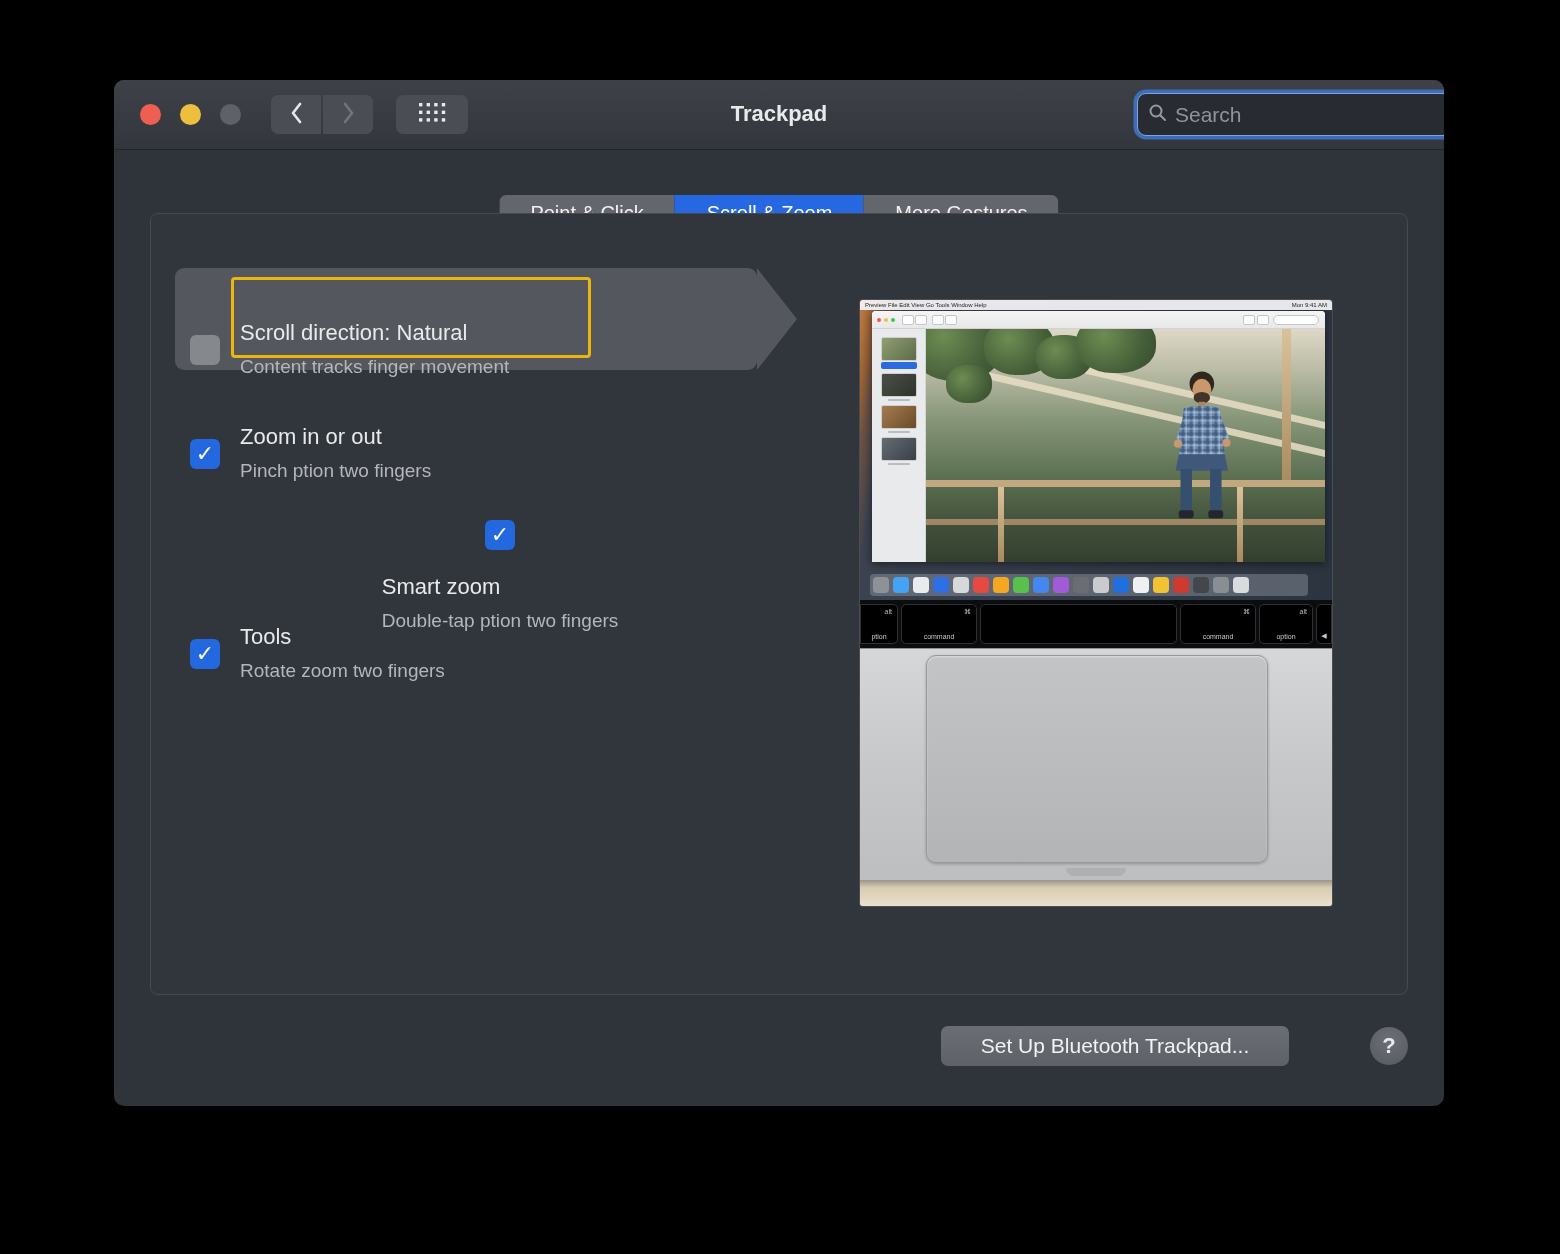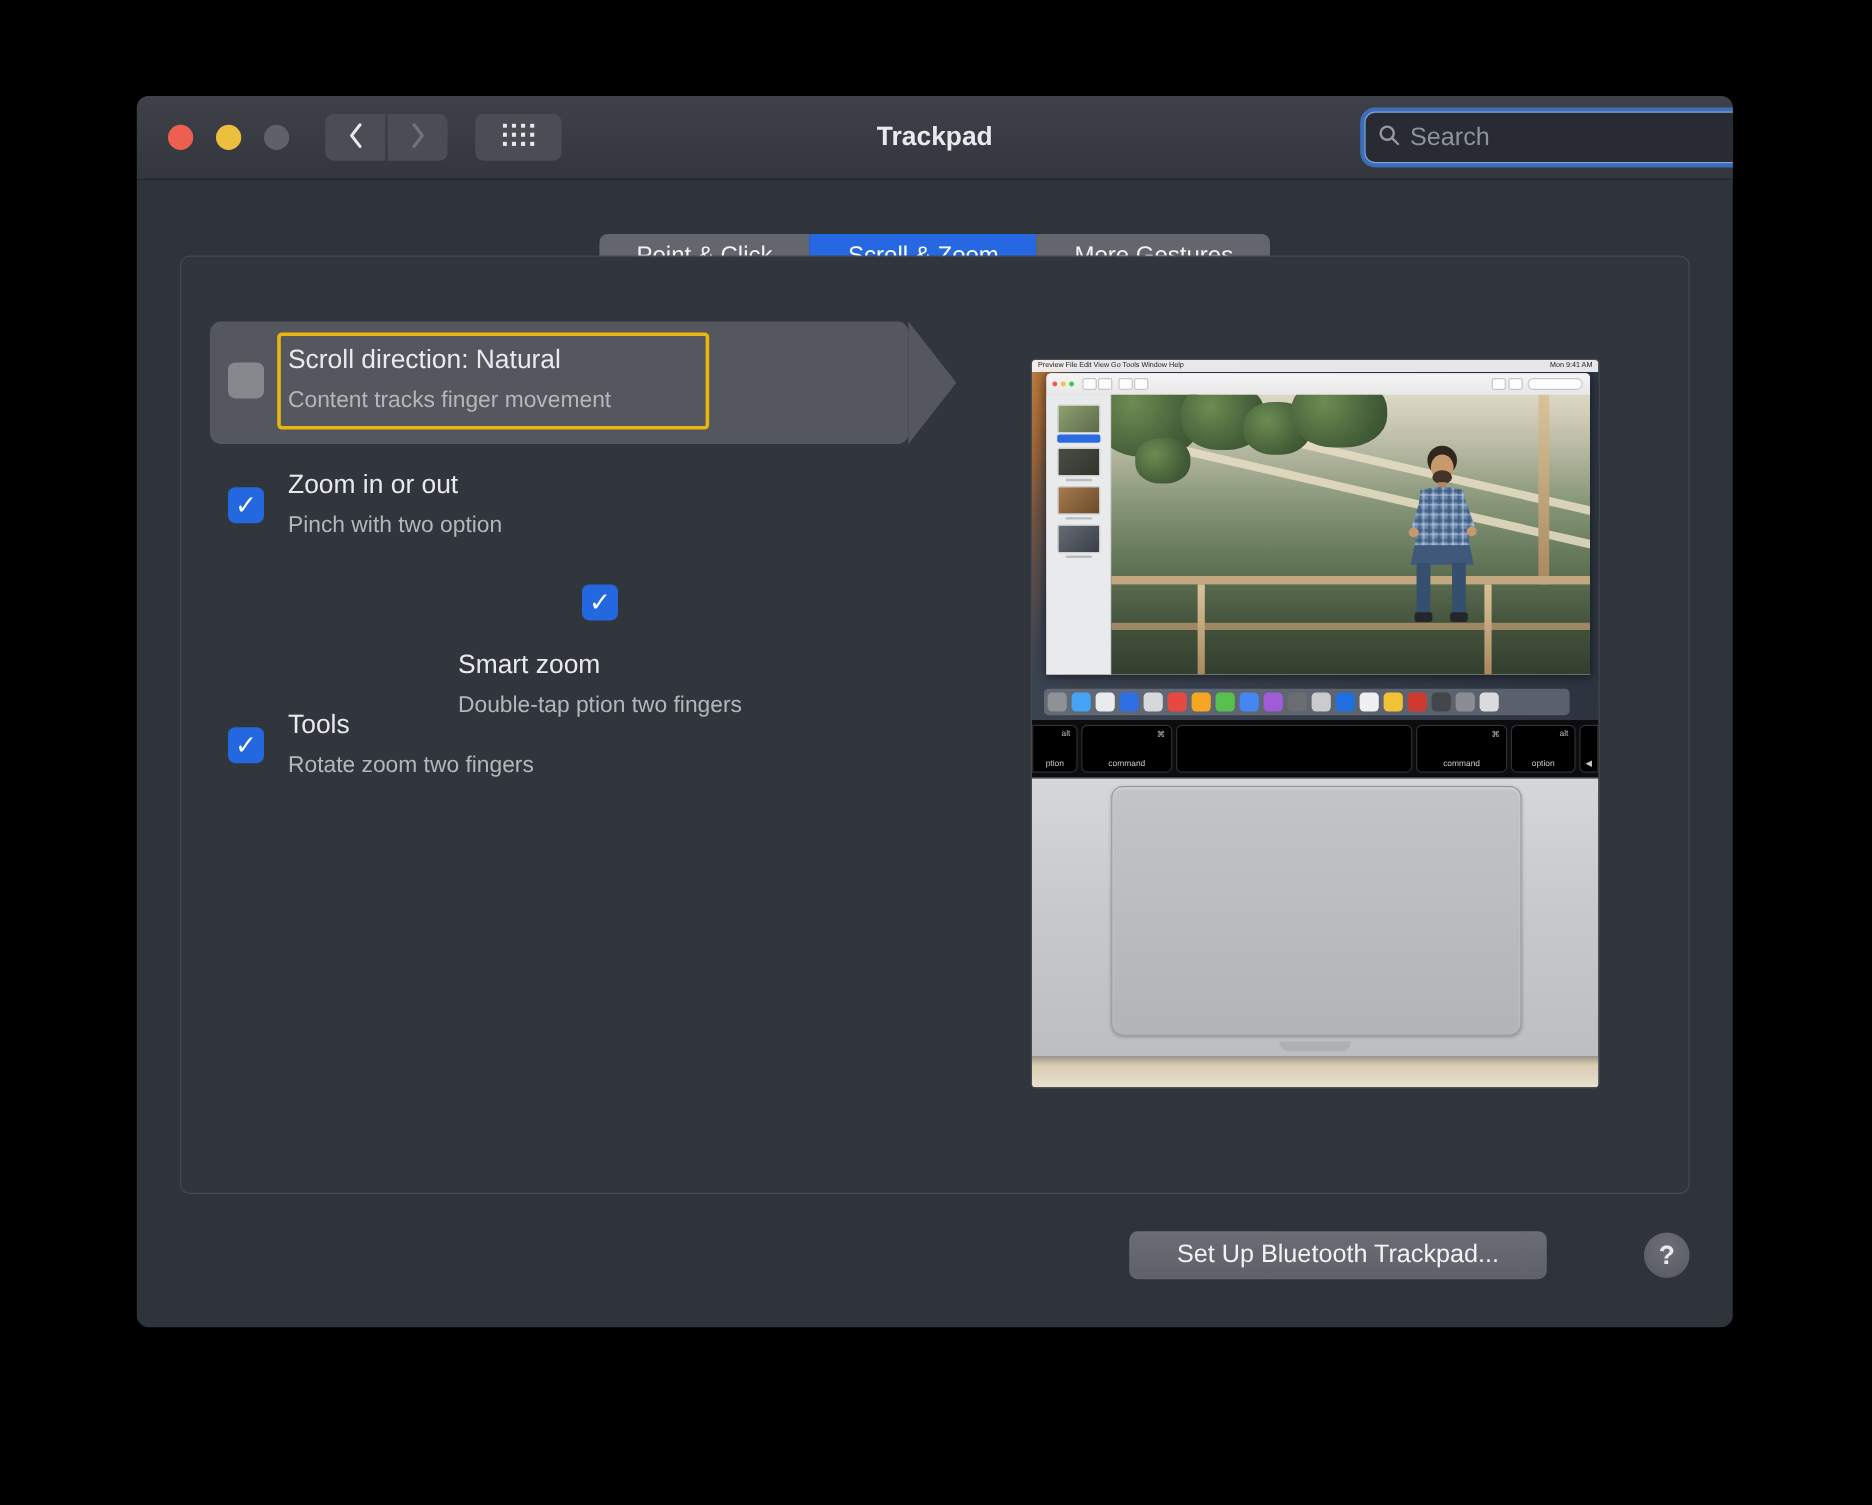--- a/index.html
+++ b/index.html
@@ -49,21 +49,21 @@
              background:#54575d; border-radius:9px; }
   .callout::after { content:""; position:absolute; left:100%; top:0;
                     border-top:51px solid transparent; border-bottom:51px solid transparent;
                     border-left:40px solid #54575d; }
 
   
   .annotation { position:absolute; left:117px; top:197px; width:360px; height:81px;
                 border:3px solid #eab70f; border-radius:4px; pointer-events:none; }
 
   
-  .row { position:absolute; left:76px; width:620px; display:flex; gap:20px; align-items:center; }
+  .row { position:absolute; left:76px; width:620px; display:flex; gap:20px; align-items:center;margin-top:33px; }
   .row.r1 { top:203px; } .row.r2 { top:307px; } .row.r3 { top:407px;flex-direction:column; } .row.r4 { top:507px; }
   .checkbox { width:30px; height:30px; border-radius:6px; background:#85888d; position:relative; flex:none; }
   .checkbox.checked { background:#2468e0; }
   .checkbox.checked::after { content:"✓"; position:absolute; inset:0; display:flex;
                              align-items:center; justify-content:center;
                              color:#fff; font-size:22px; font-weight:bold; }
   .texts .label { font-size:22px; line-height:34px; color:#e9eaec; }
   .texts .sublabel { font-size:19px; line-height:34px; color:#b4b6b9; }
 
   
@@ -200,21 +200,21 @@
       <div class="label">Scroll direction: Natural</div>
       <div class="sublabel">Content tracks finger movement</div>
     </span>
   </div>
   <div class="annotation"></div>
 
   <div class="row r2">
     <span class="checkbox checked"></span>
     <span class="texts">
       <div class="label">Zoom in or out</div>
-      <div class="sublabel">Pinch with two option</div>
+      <div class="sublabel">Pinch ption two fingers</div>
     </span>
   </div>
 
   <div class="row r3">
     <span class="checkbox checked"></span>
     <span class="texts">
       <div class="label">Smart zoom</div>
       <div class="sublabel">Double-tap ption two fingers</div>
     </span>
   </div>

